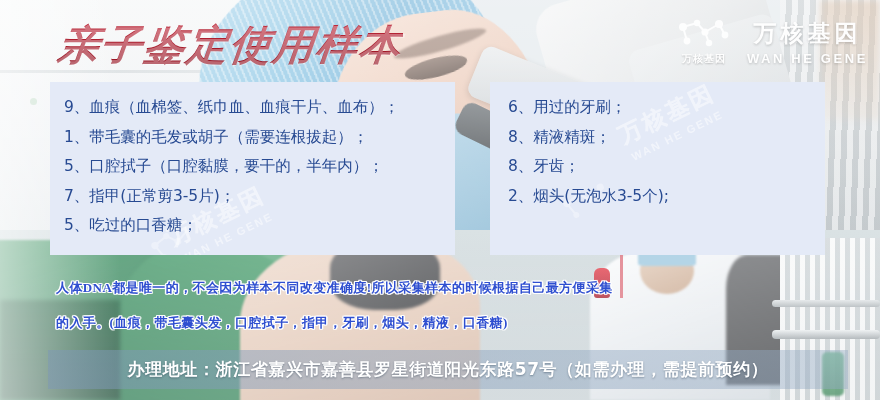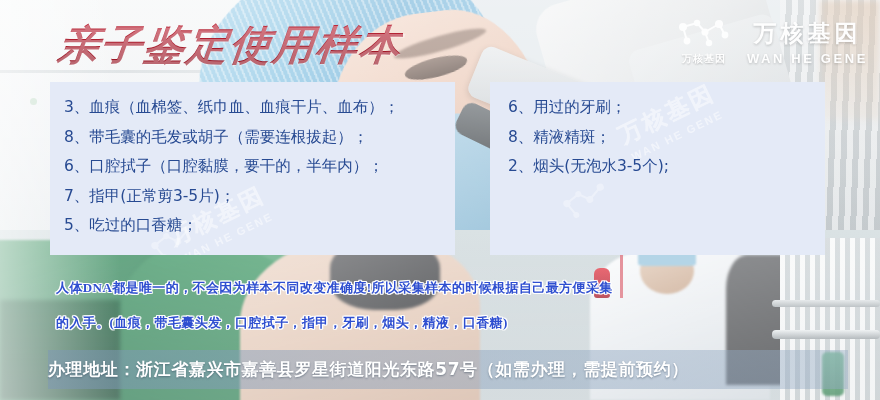--- a/index.html
+++ b/index.html
@@ -309,21 +309,21 @@
       1px -1px 0 rgba(255,255,255,.92), -1px 1px 0 rgba(255,255,255,.92);
   }
 
   
   .addr{
     position:absolute;left:48px;top:350px;width:800px;height:39px;
     background:linear-gradient(90deg,
       rgba(125,152,182,.52) 0%,
       rgba(138,162,190,.48) 40%,
       rgba(150,172,196,.44) 100%);
-    display:flex;align-items:center;justify-content:flex-start;
+    display:flex;align-items:center;justify-content:center;
   }
   .addr-text{
     font-family:"DejaVu Sans","Liberation Sans",sans-serif;
     font-size:17px;font-weight:700;color:#ffffff;letter-spacing:.6px;
     white-space:nowrap;
     text-shadow:0 1px 2px rgba(40,60,80,.45);
   }
 </style>
 </head>
 <body>
@@ -416,23 +416,23 @@
           <circle cx="43" cy="6" r="3.6" stroke="none"></circle>
           <circle cx="11" cy="24" r="3" stroke="none"></circle>
         </g>
       </svg>
     </span>
     <div class="wm wm-l">
       <span class="wm-cn">万核基因</span>
       <span class="wm-en">WAN HE GENE</span>
     </div>
     <ol>
-      <li>3、血痕（血棉签、纸巾血、血痕干片、血布）；</li>
-      <li>8、带毛囊的毛发或胡子（需要连根拔起）；</li>
-      <li>6、口腔拭子（口腔黏膜，要干的，半年内）；</li>
+      <li>9、血痕（血棉签、纸巾血、血痕干片、血布）；</li>
+      <li>1、带毛囊的毛发或胡子（需要连根拔起）；</li>
+      <li>5、口腔拭子（口腔黏膜，要干的，半年内）；</li>
       <li>7、指甲(正常剪3-5片)；</li>
       <li>5、吃过的口香糖；</li>
     </ol>
   </div>
 
   <div class="panel panel-right">
     <span class="wm-mark wm-mark-r">
       <svg width="54" height="30" viewBox="0 0 54 30" aria-hidden="true">
         <g stroke="#ffffff" stroke-width="2" fill="#ffffff" opacity="0.75">
           <line x1="6" y1="10" x2="20" y2="5"></line>
@@ -447,20 +447,21 @@
         </g>
       </svg>
     </span>
     <div class="wm wm-r">
       <span class="wm-cn">万核基因</span>
       <span class="wm-en">WAN HE GENE</span>
     </div>
     <ol>
       <li>6、用过的牙刷；</li>
       <li>8、精液精斑；</li>
+      <li>8、牙齿；</li>
       <li>2、烟头(无泡水3-5个);</li>
     </ol>
   </div>
 
   <div class="para">
     <div>人体DNA都是唯一的，不会因为样本不同改变准确度!所以采集样本的时候根据自己最方便采集</div>
     <div>的入手。(血痕，带毛囊头发，口腔拭子，指甲，牙刷，烟头，精液，口香糖)</div>
   </div>
 
   <div class="addr">

